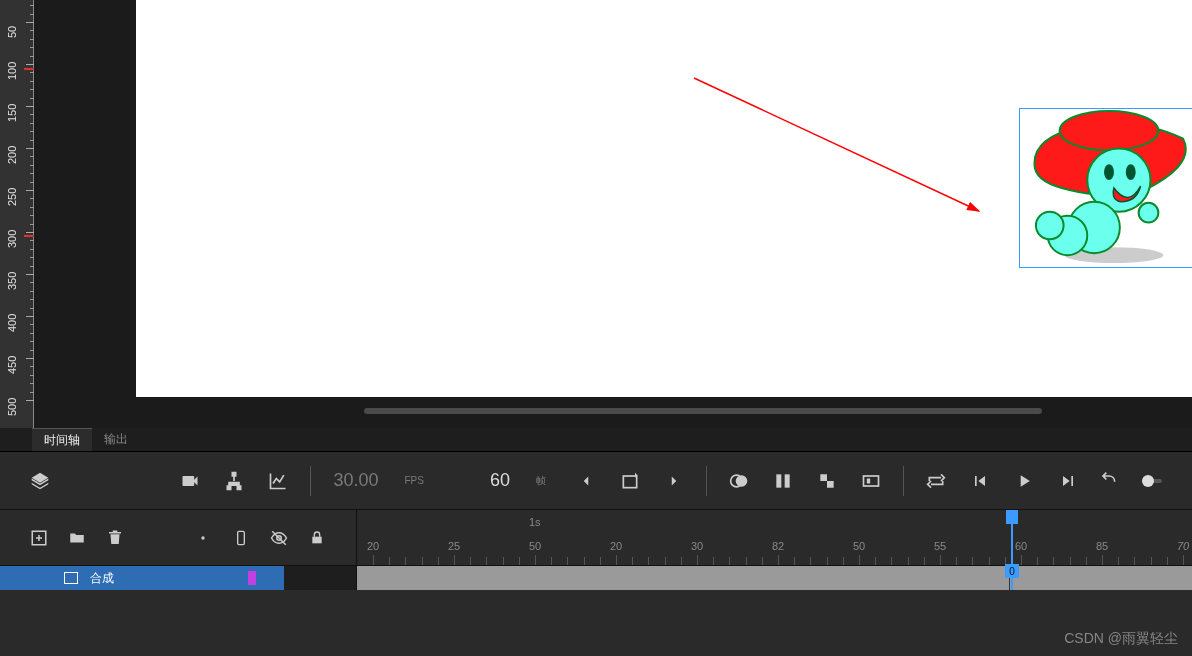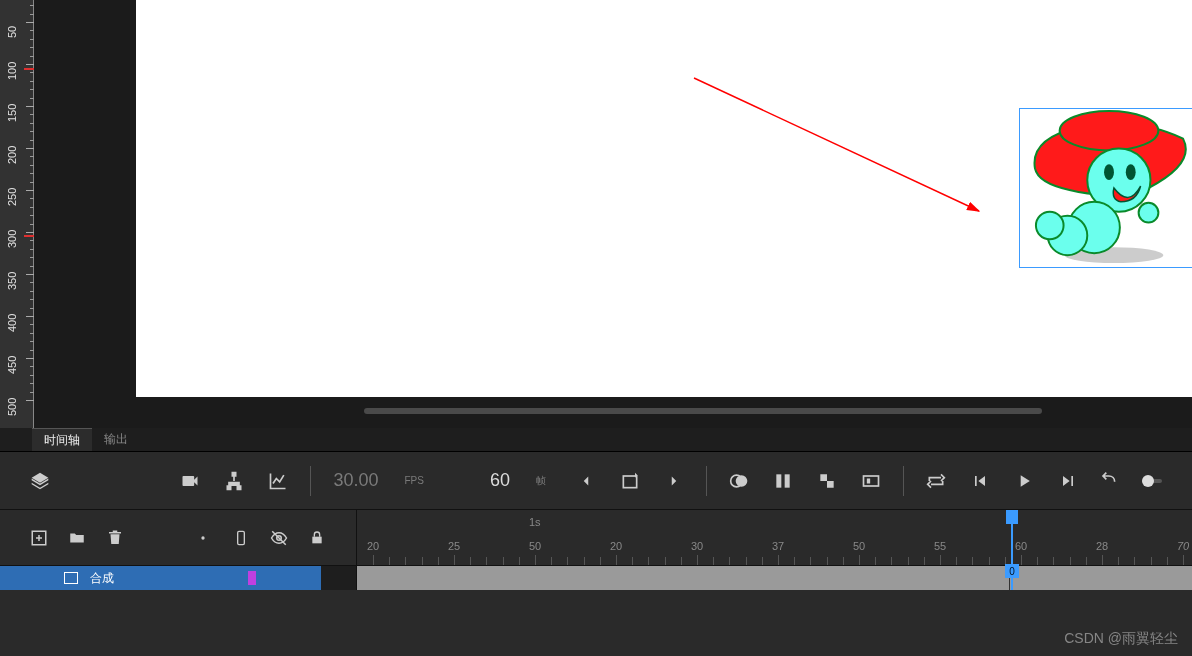--- a/index.html
+++ b/index.html
@@ -46,21 +46,21 @@
 .layer-row .spacer { flex: 1; }
 .lr-icon { width: 18px; height: 18px; fill: #ccc; cursor: pointer; display: flex; align-items: center; justify-content: center; }
 
 
 .time-ruler { position: absolute; left: 356px; top: 510px; right: 0; height: 56px; background: #2a2a2a; border-bottom: 1px solid #111; border-left: 1px solid #111; }
 .time-ruler-label { position: absolute; font-size: 11px; color: #888; top: 30px; transform: translateX(-50%); }
 .time-ruler-tick { position: absolute; bottom: 0; width: 1px; height: 8px; background: #555; }
 .time-1s { position: absolute; top: 6px; font-size: 11px; color: #888; }
 
 
-.track-header { position: absolute; left: 0; top: 566px; width: 321px; height: 24px; background: #2e6db4; display: flex; align-items: center; padding-left: 44px; gap: 12px; }
+.track-header { position: absolute; left: 0; top: 566px; width: 284px; height: 24px; background: #2e6db4; display: flex; align-items: center; padding-left: 44px; gap: 12px; }
 .track-title { color: #fff; font-size: 12px; }
 .track-dot { width: 8px; height: 14px; background: #c040e0; position: absolute; left: 248px; }
 .track-icon-box { width: 14px; height: 12px; border: 1px solid #fff; margin-left: 20px; }
 
 .track-body { position: absolute; left: 356px; top: 566px; right: 0; height: 24px; background: #9a9a9a; border-left: 1px solid #111; }
 .track-end { position: absolute; right: 182px; top: 0; bottom: 0; width: 1px; background: #333; }
 .playhead { position: absolute; left: 1011px; top: 510px; width: 2px; height: 90px; background: #3b9bff; }
 .playhead-head { position: absolute; top: 0; left: -5px; width: 12px; height: 14px; background: #3b9bff; }
 .playhead-num { position: absolute; top: 54px; left: -6px; width: 14px; height: 14px; background: #3b9bff; color: #012; font-size: 10px; display: flex; align-items: center; justify-content: center; }
 
@@ -374,21 +374,21 @@
     <div class="time-ruler-tick" style="left: 275.2px;"></div>
     <div class="time-ruler-tick" style="left: 291.4px;"></div>
     <div class="time-ruler-tick" style="left: 307.6px;"></div>
     <div class="time-ruler-tick" style="left: 323.8px;"></div>
     <div class="time-ruler-label" style="left: 340px;">30</div>
     <div class="time-ruler-tick" style="left: 340px; height: 10px;"></div>
     <div class="time-ruler-tick" style="left: 356.2px;"></div>
     <div class="time-ruler-tick" style="left: 372.4px;"></div>
     <div class="time-ruler-tick" style="left: 388.6px;"></div>
     <div class="time-ruler-tick" style="left: 404.8px;"></div>
-    <div class="time-ruler-label" style="left: 421px;">37</div>
+    <div class="time-ruler-label" style="left: 421px;">82</div>
     <div class="time-ruler-tick" style="left: 421px; height: 10px;"></div>
     <div class="time-ruler-tick" style="left: 437.2px;"></div>
     <div class="time-ruler-tick" style="left: 453.4px;"></div>
     <div class="time-ruler-tick" style="left: 469.6px;"></div>
     <div class="time-ruler-tick" style="left: 485.8px;"></div>
     <div class="time-ruler-label" style="left: 502px;">50</div>
     <div class="time-ruler-tick" style="left: 502px; height: 10px;"></div>
     <div class="time-ruler-tick" style="left: 518.2px;"></div>
     <div class="time-ruler-tick" style="left: 534.4px;"></div>
     <div class="time-ruler-tick" style="left: 550.6px;"></div>
@@ -398,21 +398,21 @@
     <div class="time-ruler-tick" style="left: 599.2px;"></div>
     <div class="time-ruler-tick" style="left: 615.4px;"></div>
     <div class="time-ruler-tick" style="left: 631.6px;"></div>
     <div class="time-ruler-tick" style="left: 647.8px;"></div>
     <div class="time-ruler-label" style="left: 664px;">60</div>
     <div class="time-ruler-tick" style="left: 664px; height: 10px;"></div>
     <div class="time-ruler-tick" style="left: 680.2px;"></div>
     <div class="time-ruler-tick" style="left: 696.4px;"></div>
     <div class="time-ruler-tick" style="left: 712.6px;"></div>
     <div class="time-ruler-tick" style="left: 728.8px;"></div>
-    <div class="time-ruler-label" style="left: 745px;">28</div>
+    <div class="time-ruler-label" style="left: 745px;">85</div>
     <div class="time-ruler-tick" style="left: 745px; height: 10px;"></div>
     <div class="time-ruler-tick" style="left: 761.2px;"></div>
     <div class="time-ruler-tick" style="left: 777.4px;"></div>
     <div class="time-ruler-tick" style="left: 793.6px;"></div>
     <div class="time-ruler-tick" style="left: 809.8px;"></div>
     <div class="time-ruler-label" style="left: 826px; font-style: italic;">70</div>
     <div class="time-ruler-tick" style="left: 826px; height: 10px;"></div>
   </div>
 
 <div class="track-header">

